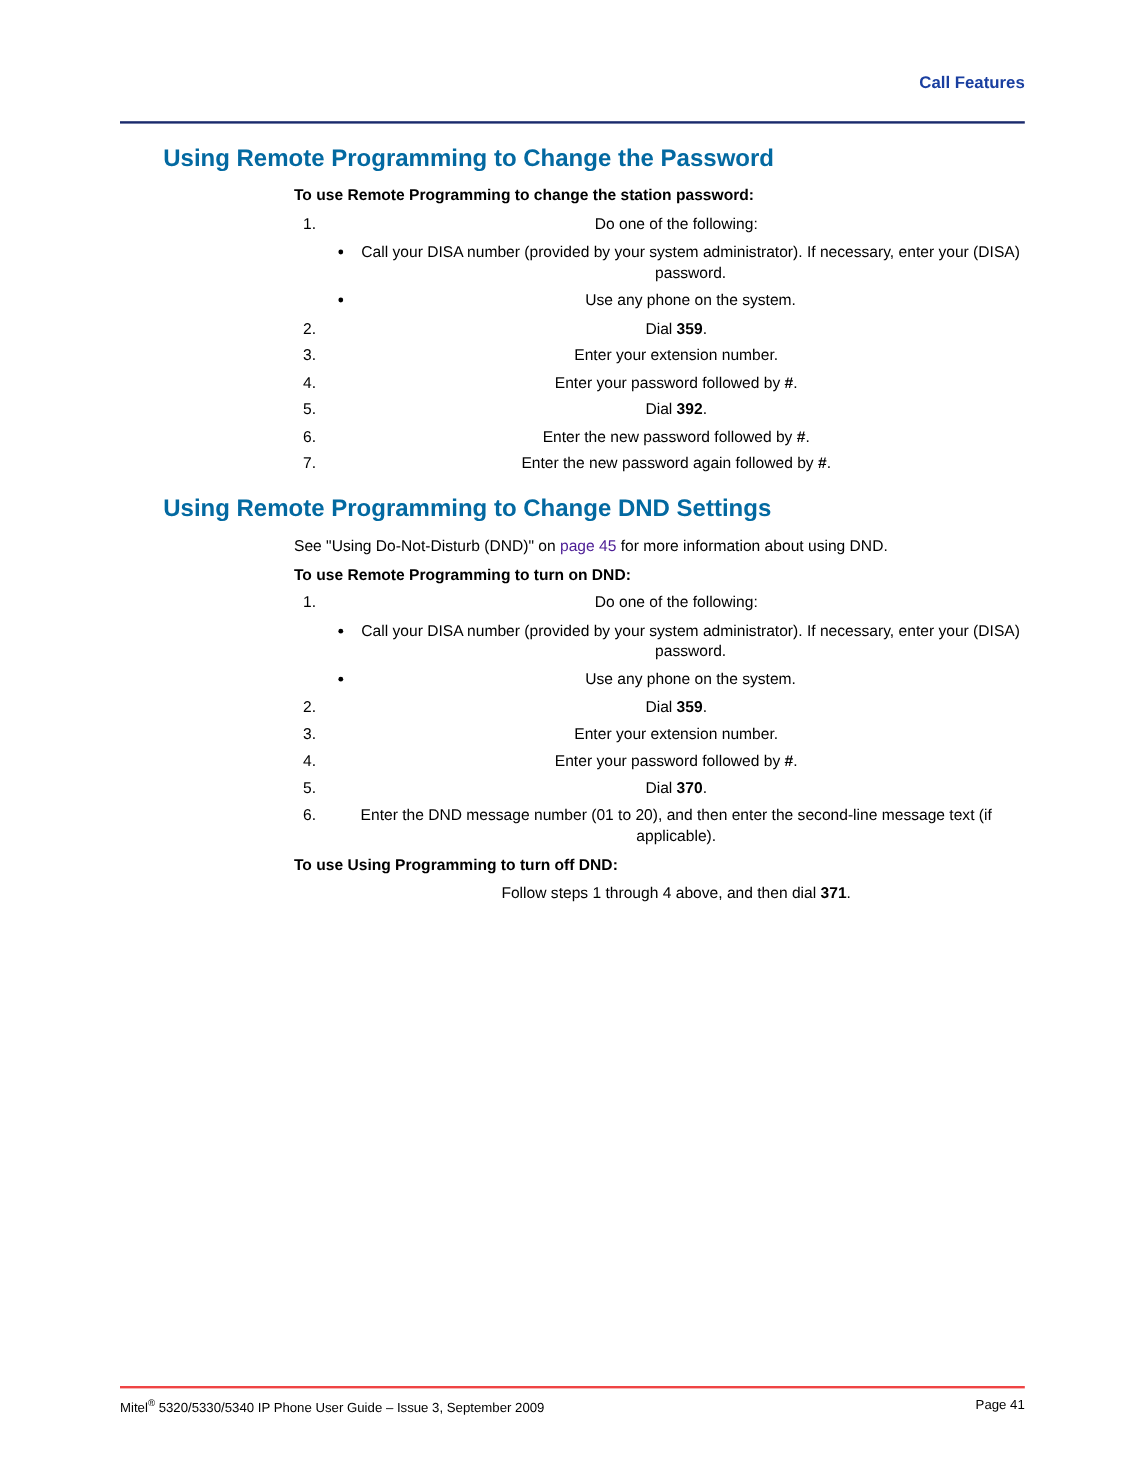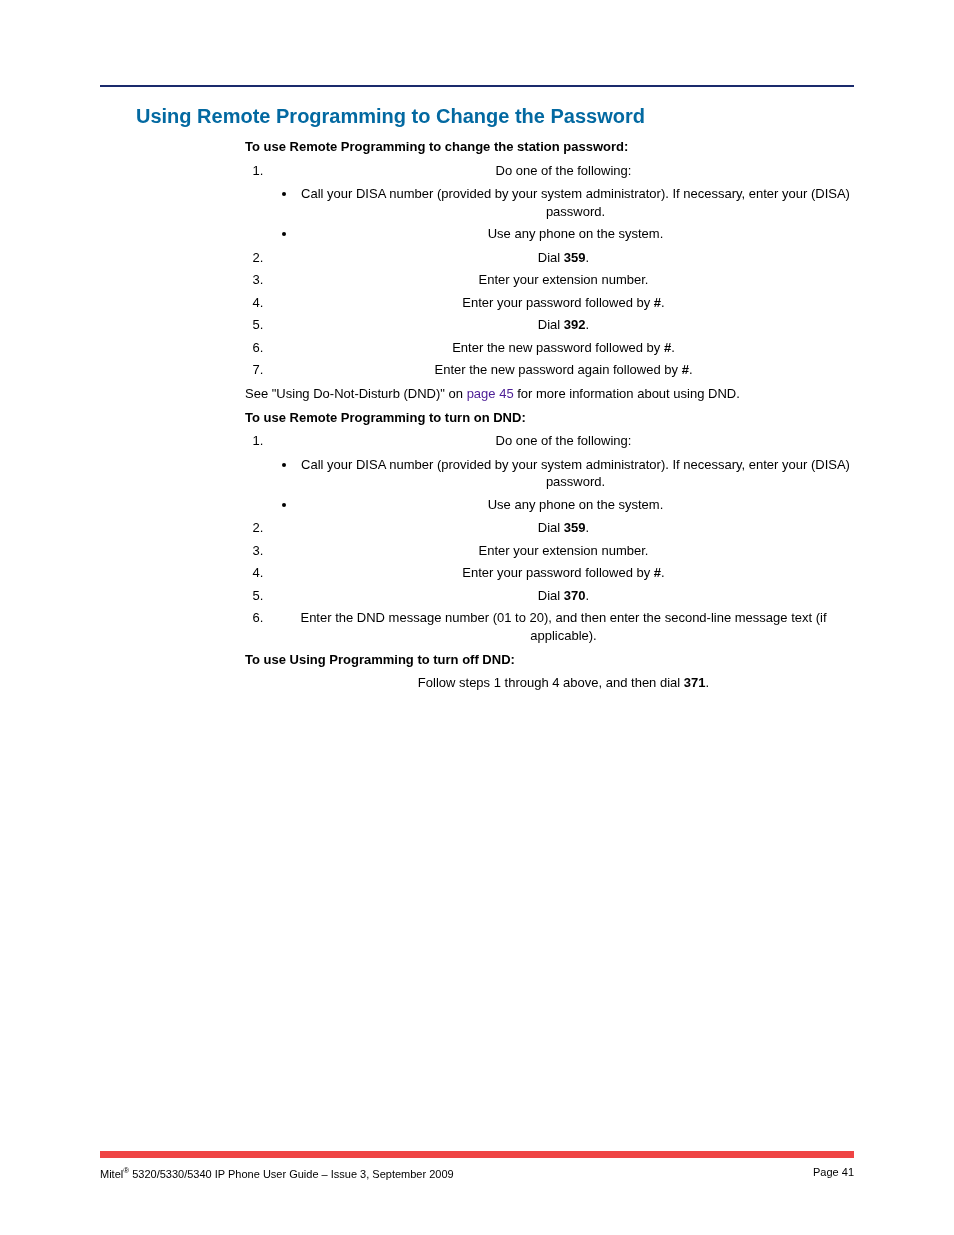--- a/index.html
+++ b/index.html
@@ -66,34 +66,35 @@
     line-height: 1.35;
   }
   .link {
     color: #4c1d95;
   }
   .footer {
     position: absolute;
     bottom: 55px;
     left: 100px;
     right: 100px;
-    border-top: 7px solid #ef4444;
+    border-top: 2px solid #ef4444;
     padding-top: 8px;
     font-size: 11px;
     display: flex;
     justify-content: space-between;
   }
   sup { font-size: 8px; vertical-align: super; }
   .indent { margin-left: 28px; text-align: center; }
 </style>
 </head>
 <body>
 
 <div class="page">
   <div>
+    <div class="header-label">Call Features</div>
     <div class="header-line"></div>
   </div>
 
   <h2>Using Remote Programming to Change the Password</h2>
   <div class="body-block">
     <p class="bold">To use Remote Programming to change the station password:</p>
     <ol>
       <li>
         <span>Do one of the following:</span>
         <ul>
@@ -103,20 +104,21 @@
       </li>
       <li><span>Dial </span><span class="bold">359</span><span>.</span></li>
       <li>Enter your extension number.</li>
       <li><span>Enter your password followed by </span><span class="bold">#</span><span>.</span></li>
       <li><span>Dial </span><span class="bold">392</span><span>.</span></li>
       <li><span>Enter the new password followed by </span><span class="bold">#</span><span>.</span></li>
       <li><span>Enter the new password again followed by </span><span class="bold">#</span><span>.</span></li>
     </ol>
   </div>
 
+  <h2>Using Remote Programming to Change DND Settings</h2>
   <div class="body-block">
     <p>
       <span>See "Using Do-Not-Disturb (DND)" on </span><span class="link">page 45</span><span> for more information about using DND.</span>
     </p>
     <p class="bold">To use Remote Programming to turn on DND:</p>
     <ol>
       <li>
         <span>Do one of the following:</span>
         <ul>
           <li>Call your DISA number (provided by your system administrator). If necessary, enter your (DISA) password.</li>

